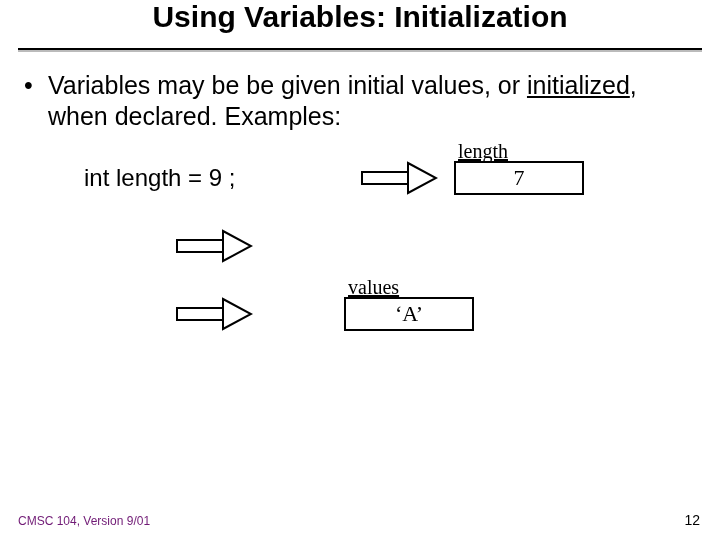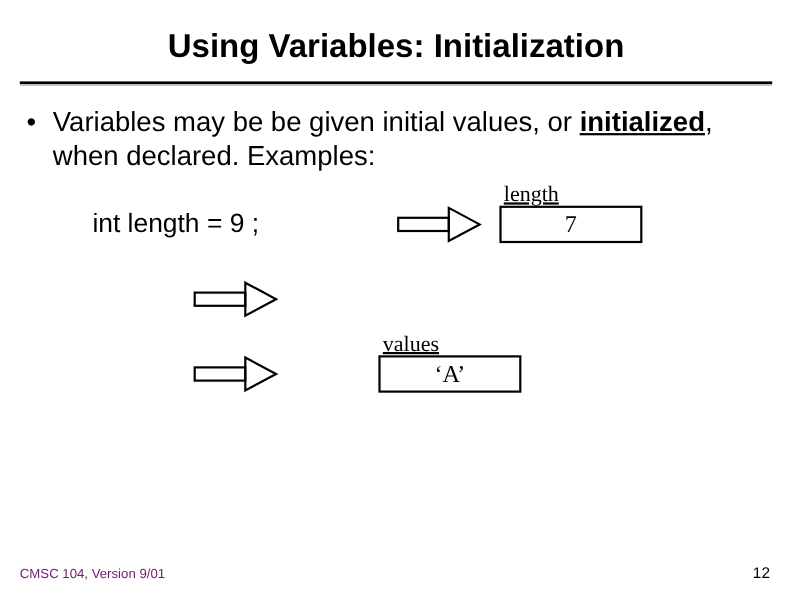--- a/index.html
+++ b/index.html
@@ -7,42 +7,42 @@
     width: 720px;
     height: 540px;
     background: #fff;
     font-family: Arial, Helvetica, sans-serif;
     position: relative;
     overflow: hidden;
   }
   .title {
     text-align: center;
     font-size: 30px;
-    padding-top: 26px;
+    padding-top: 0;
     padding-bottom: 10px;
   }
   .rule-wrap { padding: 0 0 0 0; }
   .rule {
     height: 4px;
     border: 0;
     background: linear-gradient(#000 0 2px, #bbb 2px 4px);
     margin: 4px 18px 0 18px;
   }
   .body {
     padding: 18px 24px 0 24px;
     font-size: 25px;
     line-height: 1.25;
   }
   .bullet {
     display: flex;
     gap: 10px;
   }
   .bullet .dot { width: 14px; flex: 0 0 14px; }
   .bullet .txt { flex: 1; }
-  .bold { font-weight: bold; text-decoration: underline; }
+  .bold { font-weight: normal; text-decoration: underline; }
 
   .examples {
     margin-top: 28px;
   }
   .row {
     display: grid;
     grid-template-columns: 260px 110px 160px;
     column-gap: 0;
     align-items: center;
     margin: 0 0 34px 60px;

